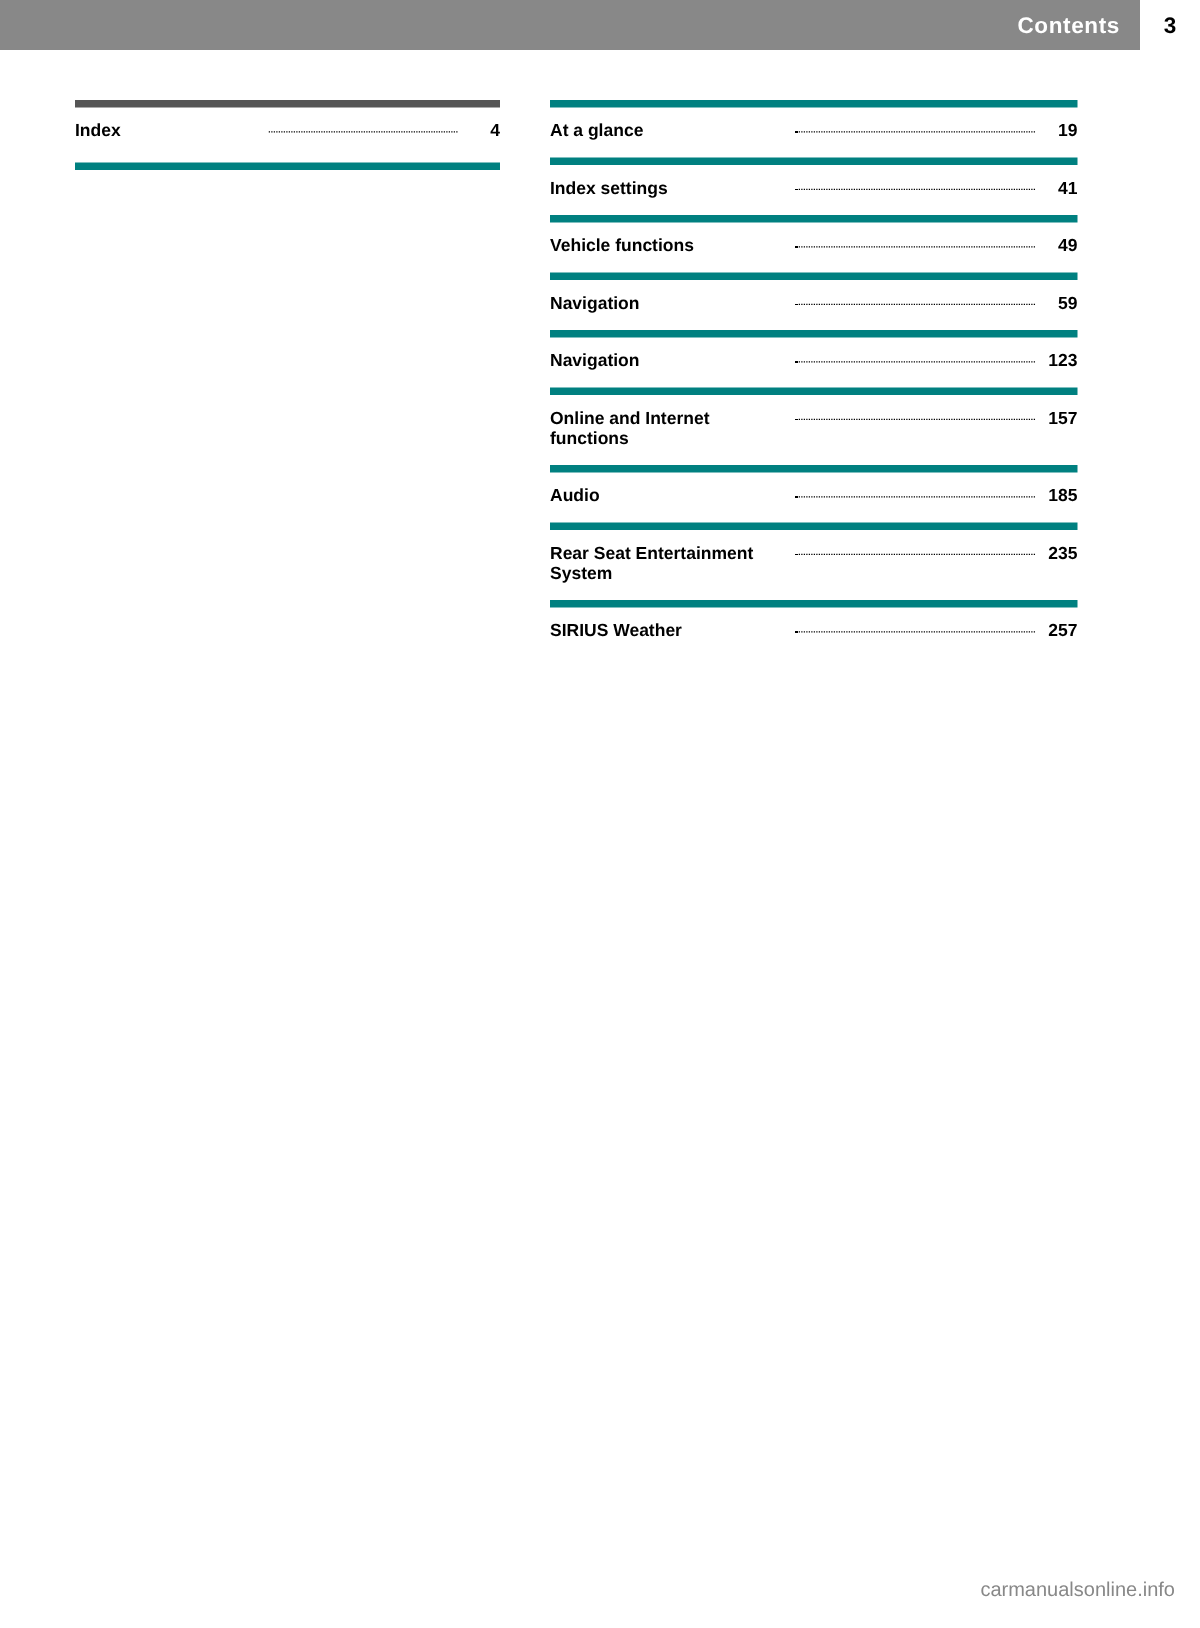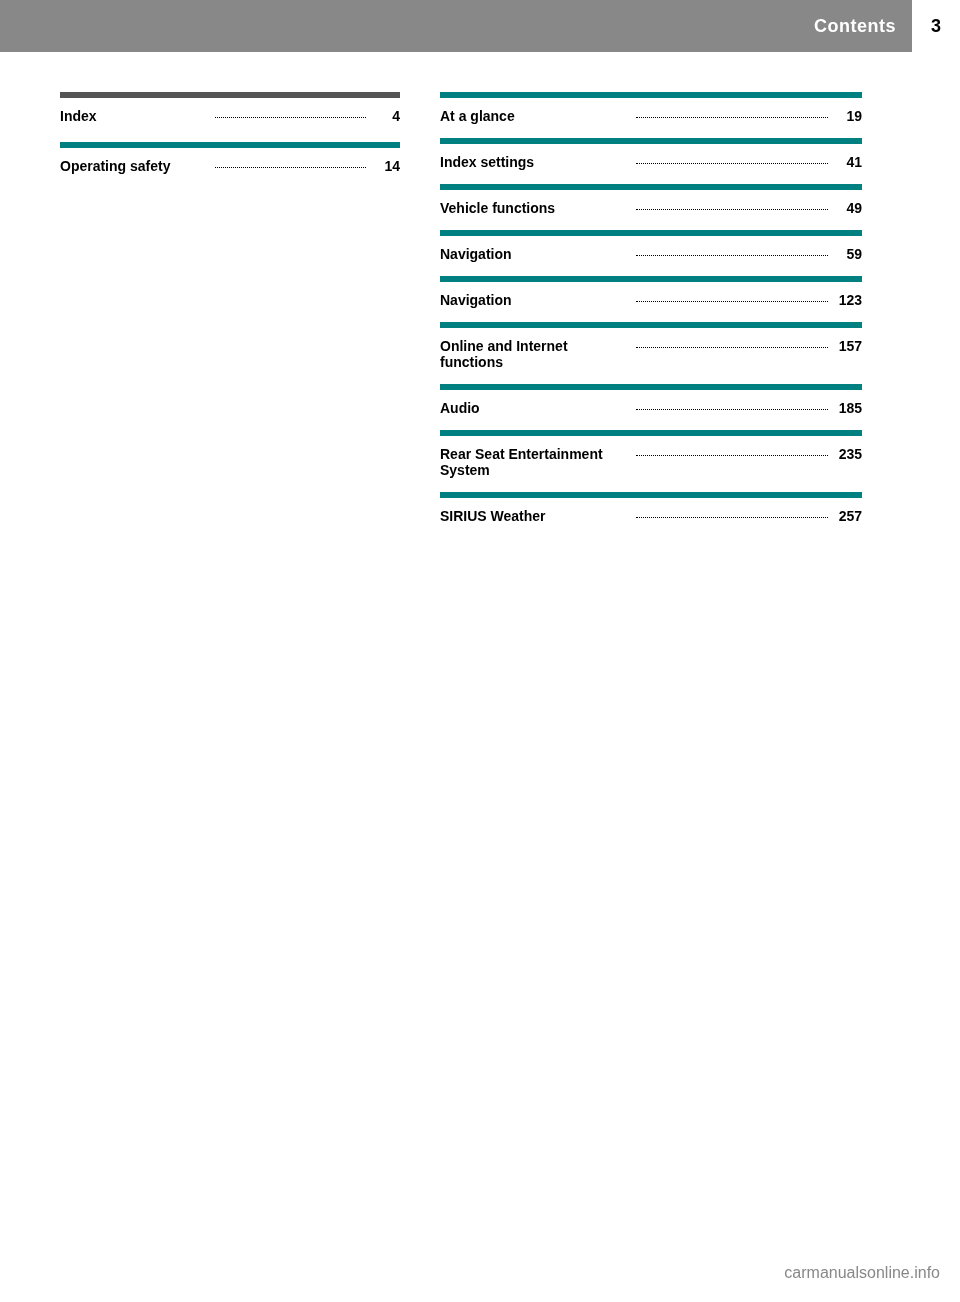--- a/index.html
+++ b/index.html
@@ -12,21 +12,21 @@
       width: 960px;
       min-height: 1302px;
       background: #ffffff;
       font-family: Arial, Helvetica, sans-serif;
       position: relative;
     }
 
     
     .header-bar {
       background: #888888;
-      height: 52px;
+      height: 40px;
       display: flex;
       align-items: center;
       justify-content: flex-end;
       padding-right: 0;
     }
 
     .header-title-block {
       display: flex;
       align-items: center;
       height: 100%;
@@ -163,25 +163,20 @@
       <div class="toc-bar-gray"></div>
       <div class="toc-item">
         <span class="toc-item-label">Index</span>
         <span class="toc-item-dots"></span>
         <span class="toc-item-page">4</span>
       </div>
     </div>
 
     <div class="toc-section">
       <div class="toc-bar"></div>
-      <div class="toc-item">
-        <span class="toc-item-label">Operating safety</span>
-        <span class="toc-item-dots"></span>
-        <span class="toc-item-page">14</span>
-      </div>
     </div>
 
   </div>
 
   <div class="right-column">
 
     <div class="right-toc-section">
       <div class="right-toc-content">
         <div class="toc-bar"></div>
         <div class="toc-item">

